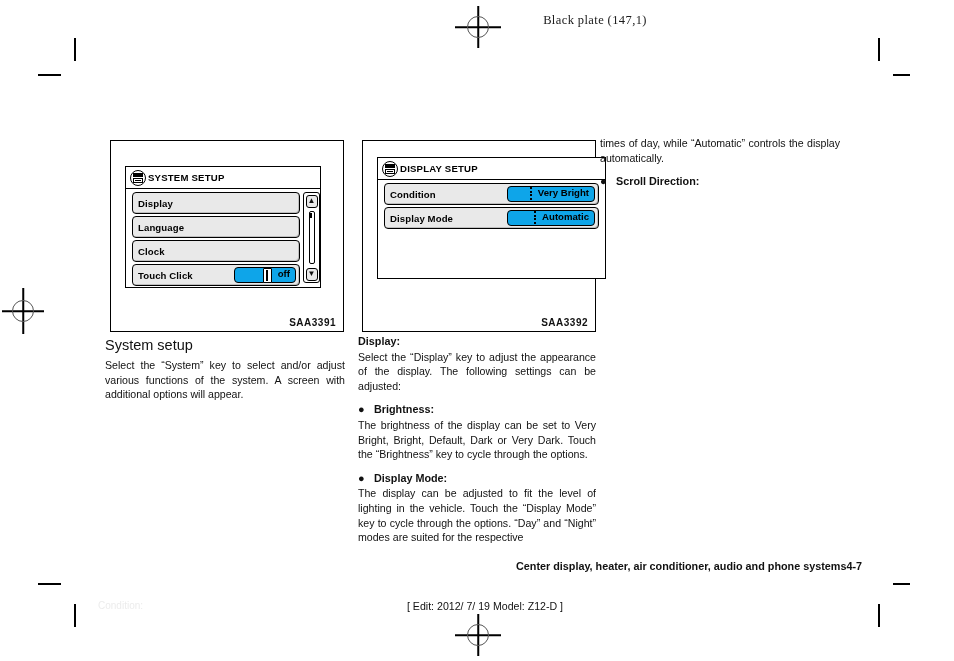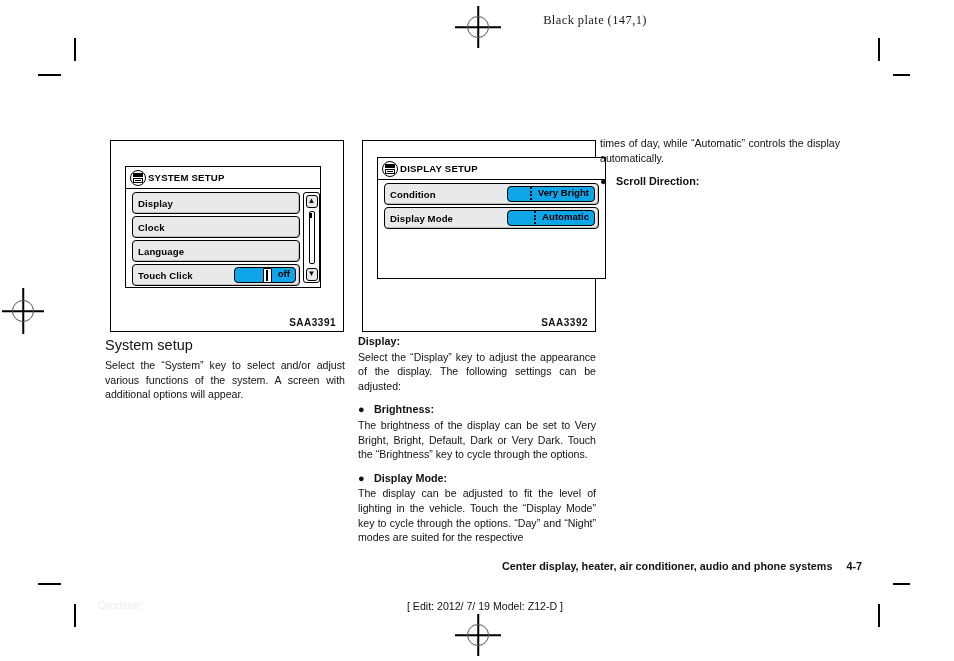--- a/index.html
+++ b/index.html
@@ -121,21 +121,21 @@
     position:absolute;left:4.5px;top:18px;bottom:18px;width:6px;border:1.2px solid #000;
     box-sizing:border-box;background:#fff;border-radius:2px;
   }
   .sthumb{position:absolute;left:0.6px;top:0.6px;width:2.4px;height:5px;background:#000;}
 
   
   .runfoot{
     position:absolute;left:0;top:560px;width:954px;text-align:right;padding-right:92px;
     box-sizing:border-box;font-size:10.8px;font-weight:bold;color:#111;
   }
-  .runfoot .pg{margin-left:14px;}
+  .runfoot .pg{margin-left:0;}
   .editline{
     position:absolute;left:0;top:600px;width:954px;text-align:center;
     font-size:10.6px;color:#111;padding-left:8px;
   }
   .condition{
     position:absolute;left:98px;top:600px;font-size:10px;color:#ececec;
   }
 </style>
 </head>
 <body>
@@ -188,25 +188,25 @@
         <span class="ttl">SYSTEM SETUP</span>
       </div>
 
       <div class="rows rows1">
 
         <div class="row">
           <span class="lbl">Display</span>
         </div>
 
         <div class="row">
+          <span class="lbl">Language</span>
+        </div>
+
+        <div class="row">
           <span class="lbl">Clock</span>
-        </div>
-
-        <div class="row">
-          <span class="lbl">Language</span>
         </div>
 
         <div class="row">
           <span class="lbl">Touch Click</span>
           <span class="val" style="width:62px;">
             <span class="slidericon"></span>
             <span>off</span>
           </span>
         </div>
 

